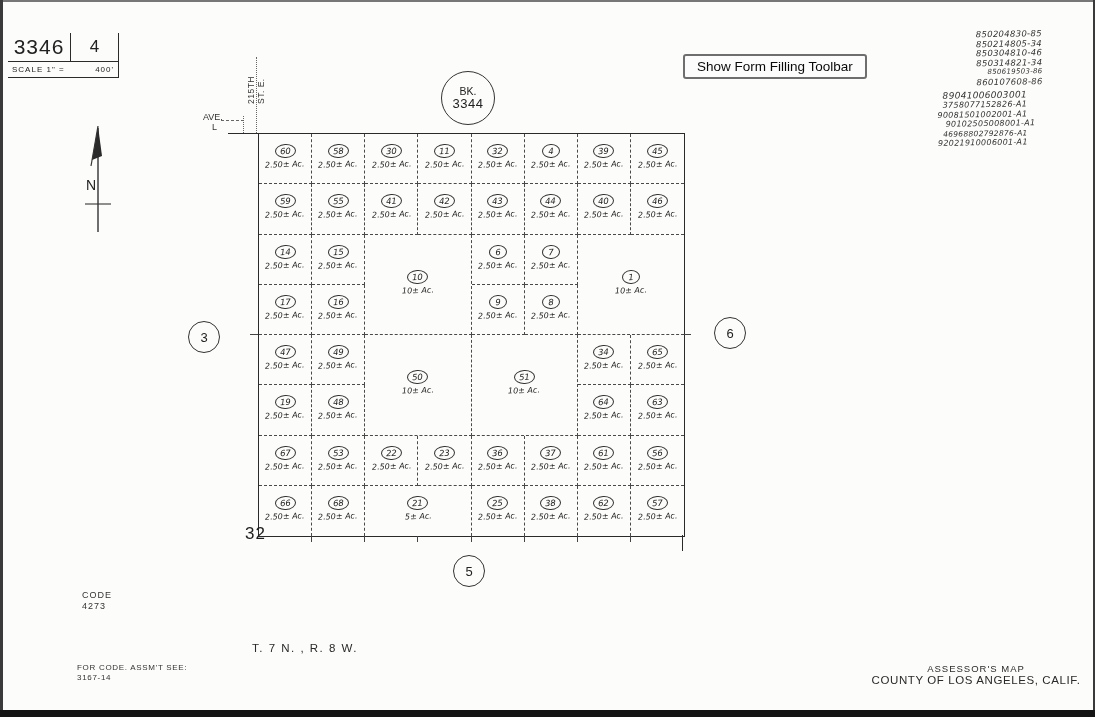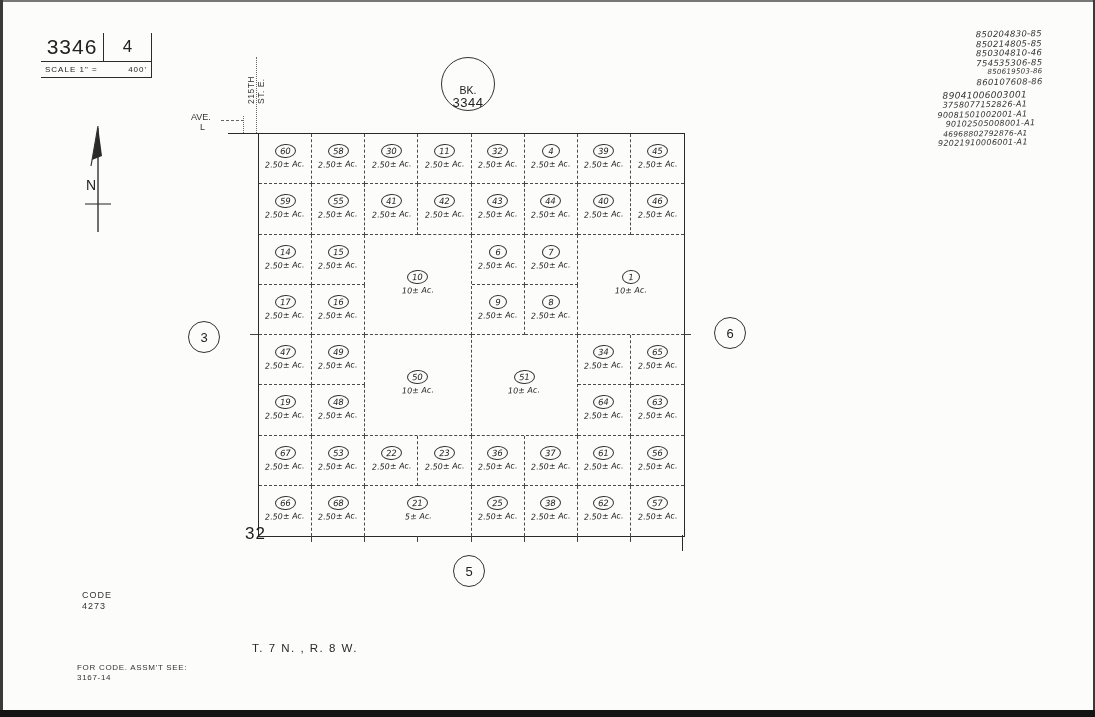--- a/index.html
+++ b/index.html
@@ -5,43 +5,43 @@
   html,body{margin:0;padding:0;}
   body{width:1095px;height:717px;position:relative;overflow:hidden;
        font-family:"Liberation Sans",sans-serif;background:#ffffff;}
   .page{position:absolute;left:0;top:0;width:1095px;height:717px;background:#fcfcfa;}
   .edge-top{position:absolute;left:0;top:0;width:100%;height:2px;background:#777;}
   .edge-left{position:absolute;left:0;top:0;width:3px;height:710px;background:#3a3a3a;}
   .edge-right{position:absolute;right:0;top:0;width:2px;height:710px;background:#3a3a3a;}
   .bottom-bar{position:absolute;left:0;bottom:0;width:100%;height:7px;background:#141414;}
 
   
-  .sheet-box{position:absolute;left:8px;top:33px;width:110px;color:#222;margin-left:33px;}
+  .sheet-box{position:absolute;left:8px;top:33px;width:110px;color:#222;}
   .sheet-row1{display:flex;height:28px;border-bottom:1.5px solid #2b2b2b;}
   .sheet-no{width:62px;text-align:center;font-size:21px;letter-spacing:1px;line-height:28px;}
   .sheet-pg{flex:1;text-align:center;font-size:17px;line-height:28px;border-left:1.5px solid #2b2b2b;}
   .sheet-row2{display:flex;justify-content:space-between;height:15px;line-height:15px;
               font-size:8px;letter-spacing:1px;padding:0 4px;border-bottom:1.5px solid #2b2b2b;}
   .sheet-box{border-right:1.5px solid #2b2b2b;}
 
   .year-stamp{position:absolute;left:136px;top:56px;font-family:"DejaVu Serif",serif;
               font-weight:bold;font-size:30px;letter-spacing:9px;color:#6e6e6e;}
 
   .street-label{position:absolute;left:246px;top:104px;width:52px;height:22px;
                 transform:rotate(-90deg);transform-origin:left top;
                 font-size:8.5px;line-height:10px;letter-spacing:.5px;color:#333;white-space:nowrap;}
   .dotted-v1{position:absolute;left:243px;top:116px;height:17px;border-left:1px dotted #666;}
   .dotted-v2{position:absolute;left:256px;top:57px;height:76px;border-left:1px dotted #666;}
   .ave-dash{position:absolute;left:221px;top:120px;width:23px;border-top:1px dashed #666;}
-  .ave-label{position:absolute;left:191px;top:112px;font-size:9px;line-height:10px;color:#333;}
+  .ave-label{position:absolute;left:203px;top:112px;font-size:9px;line-height:10px;color:#333;}
   .ave-label .l2{margin-left:9px;}
 
-  .bk-circle{position:absolute;left:441px;top:57px;width:52px;height:52px;border:1.5px solid #333;
+  .bk-circle{position:absolute;left:441px;top:71px;width:52px;height:52px;border:1.5px solid #333;
              border-radius:50%;display:flex;flex-direction:column;align-items:center;
-             justify-content:flex-end;color:#222;}
+             justify-content:center;color:#222;}
   .bk-circle .l1{font-size:10.5px;line-height:11px;}
   .bk-circle .l2{font-size:13px;line-height:14px;letter-spacing:.5px;}
 
   .form-btn{position:absolute;left:683px;top:54px;height:25px;padding:0 12px;
             background:#fcfcfc;border:2px solid #6e6e6e;border-radius:3px;
             font-family:"Liberation Sans",sans-serif;font-size:13.5px;color:#0a0a0a;
             display:flex;align-items:center;cursor:pointer;}
 
   #recording-numbers{position:absolute;right:52px;top:30px;display:flex;flex-direction:column;
                      align-items:flex-end;font-family:"DejaVu Sans",sans-serif;font-style:italic;
@@ -126,26 +126,27 @@
     <line x1="20" y1="6" x2="13" y2="46" stroke="#333" stroke-width="1.2"></line>
     <line x1="7" y1="84" x2="33" y2="84" stroke="#333" stroke-width="1.1"></line>
     <text x="8" y="70" font-size="14" font-family="Liberation Sans, sans-serif" fill="#222">N</text>
   </svg>
 
   <div class="bk-circle">
     <span class="l1">BK.</span>
     <span class="l2">3344</span>
   </div>
 
+  <button class="form-btn">Show Form Filling Toolbar</button>
 
   <div id="recording-numbers">
       <div>850204830-85</div>
-      <div>850214805-85</div>
+      <div>850214805-34</div>
       <div>850304810-46</div>
-      <div>754535306-85</div>
+      <div>850314821-34</div>
       <div>850619503-86</div>
       <div>860107608-86</div>
       <div>89041006003001</div>
       <div>3758077152826-A1</div>
       <div>90081501002001-A1</div>
       <div>90102505008001-A1</div>
       <div>46968802792876-A1</div>
       <div>92021910006001-A1</div>
     </div>
 
@@ -367,20 +368,24 @@
   <div class="sec-32">32</div>
 
   <div class="code-block">
     <div>CODE</div>
     <div>4273</div>
   </div>
   <div class="township">T. 7 N. , R. 8 W.</div>
   <div class="prev-assmt">
     <div>FOR CODE. ASSM'T SEE:</div>
     <div>3167-14</div>
+  </div>
+  <div class="assessor-block">
+    <div class="l1">ASSESSOR'S MAP</div>
+    <div class="l2">COUNTY OF LOS ANGELES, CALIF.</div>
   </div>
 
   <div class="edge-top"></div>
   <div class="edge-left"></div>
   <div class="edge-right"></div>
   <div class="bottom-bar"></div>
 <div class="tick-b" style="left: 311.125px;"></div>
     <div class="tick-b" style="left: 364.25px;"></div>
     <div class="tick-b" style="left: 417.375px;"></div>
     <div class="tick-b" style="left: 470.5px;"></div>

